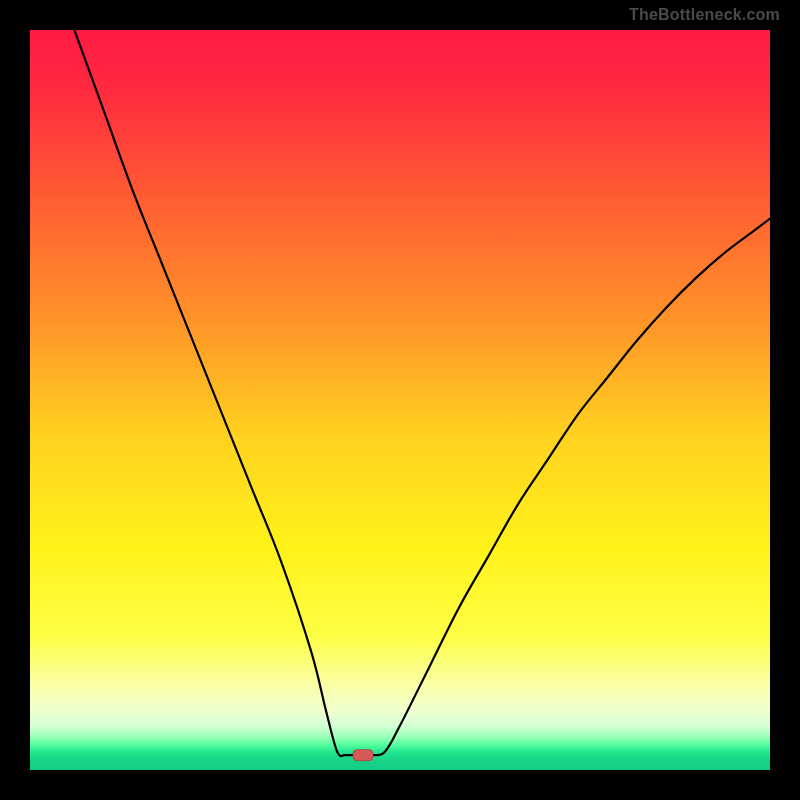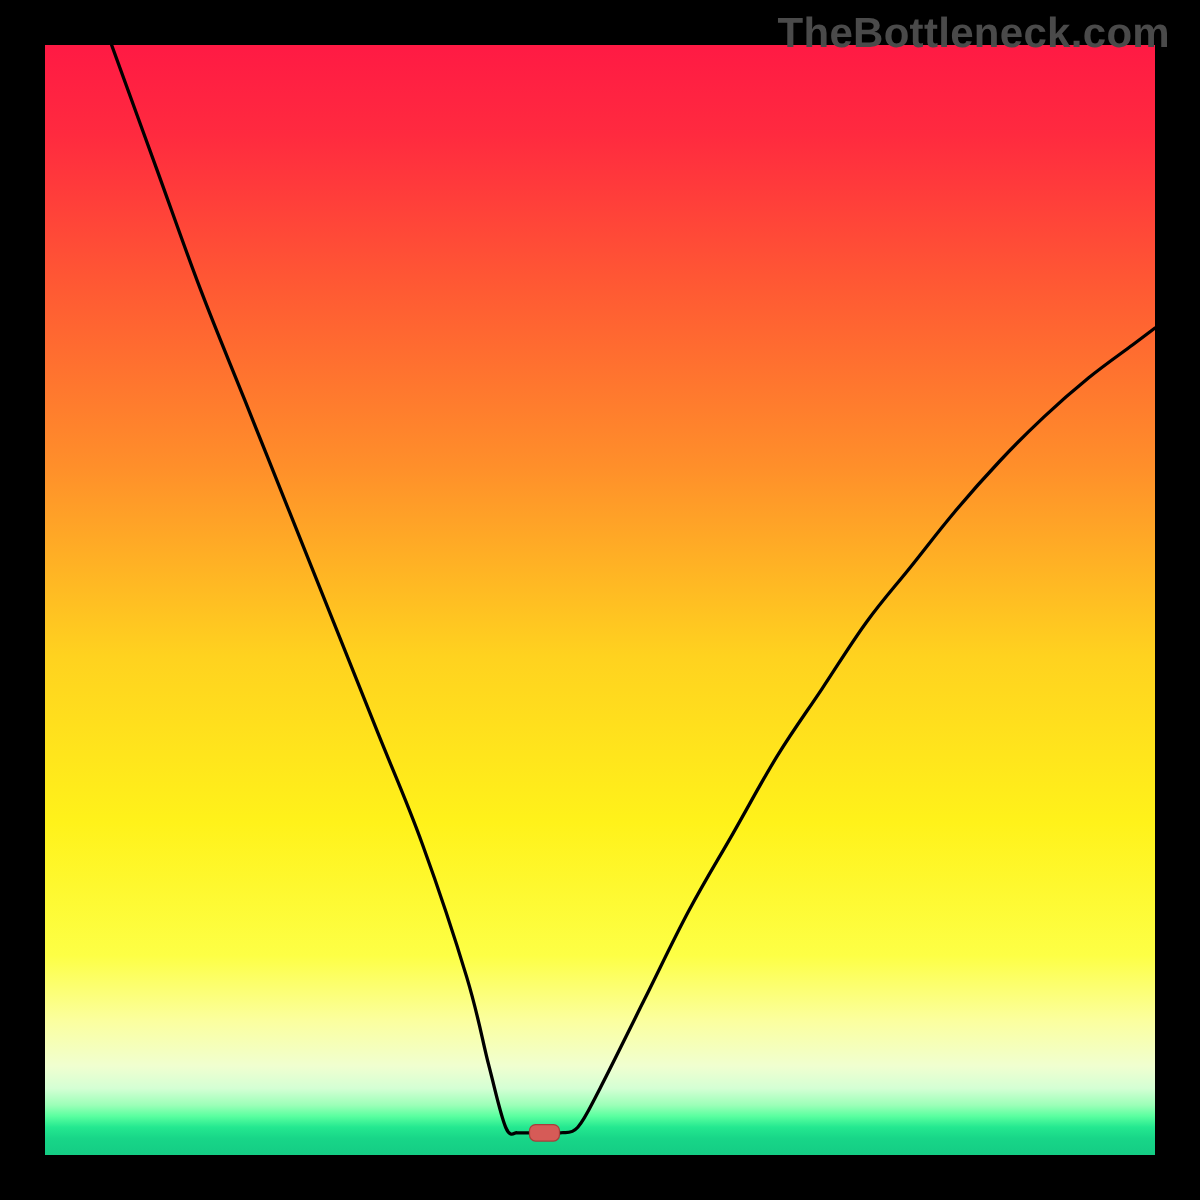--- a/index.html
+++ b/index.html
@@ -15,21 +15,21 @@
     position: relative;
     width: 800px;
     height: 800px;
     background: #000;
   }
   .watermark {
     position: absolute;
     top: 6px;
     right: 20px;
     color: #4a4a4a;
-    font-size: 28px;
+    font-size: 16px;
     font-weight: 600;
     letter-spacing: 0.2px;
     z-index: 5;
   }
   .plot {
     position: absolute;
     left: 30px;
     top: 30px;
     width: 740px;
     height: 740px;

